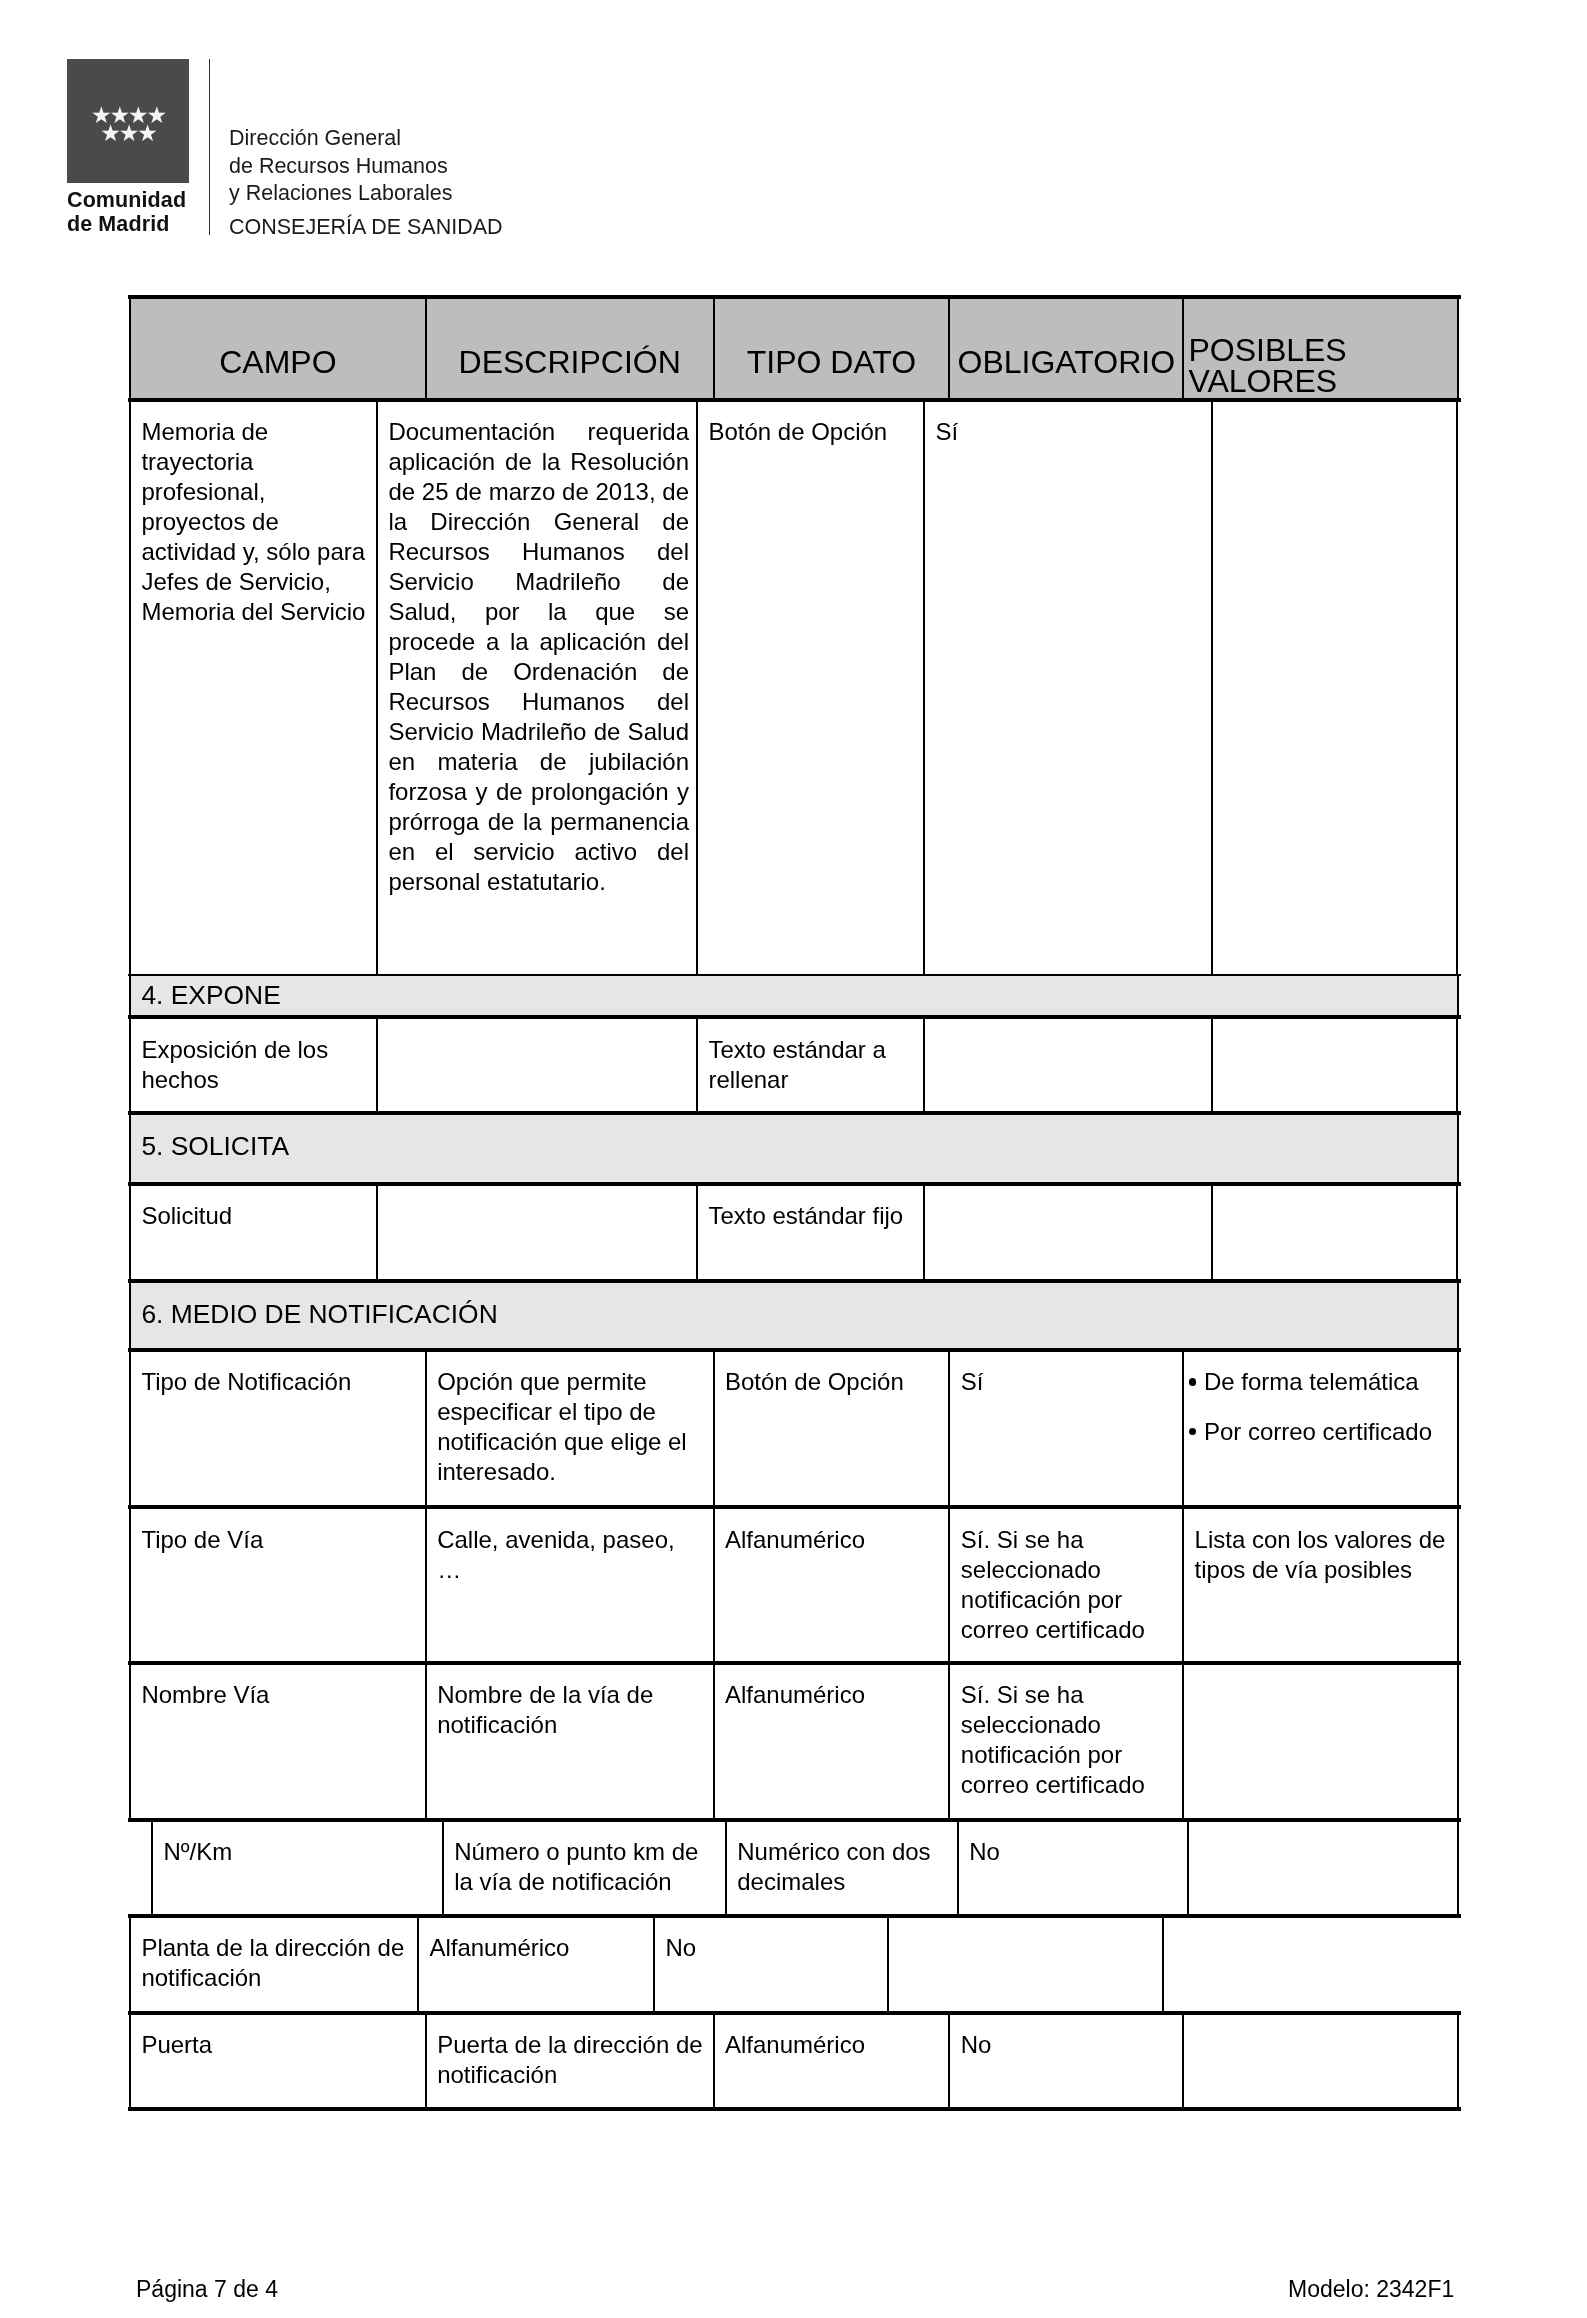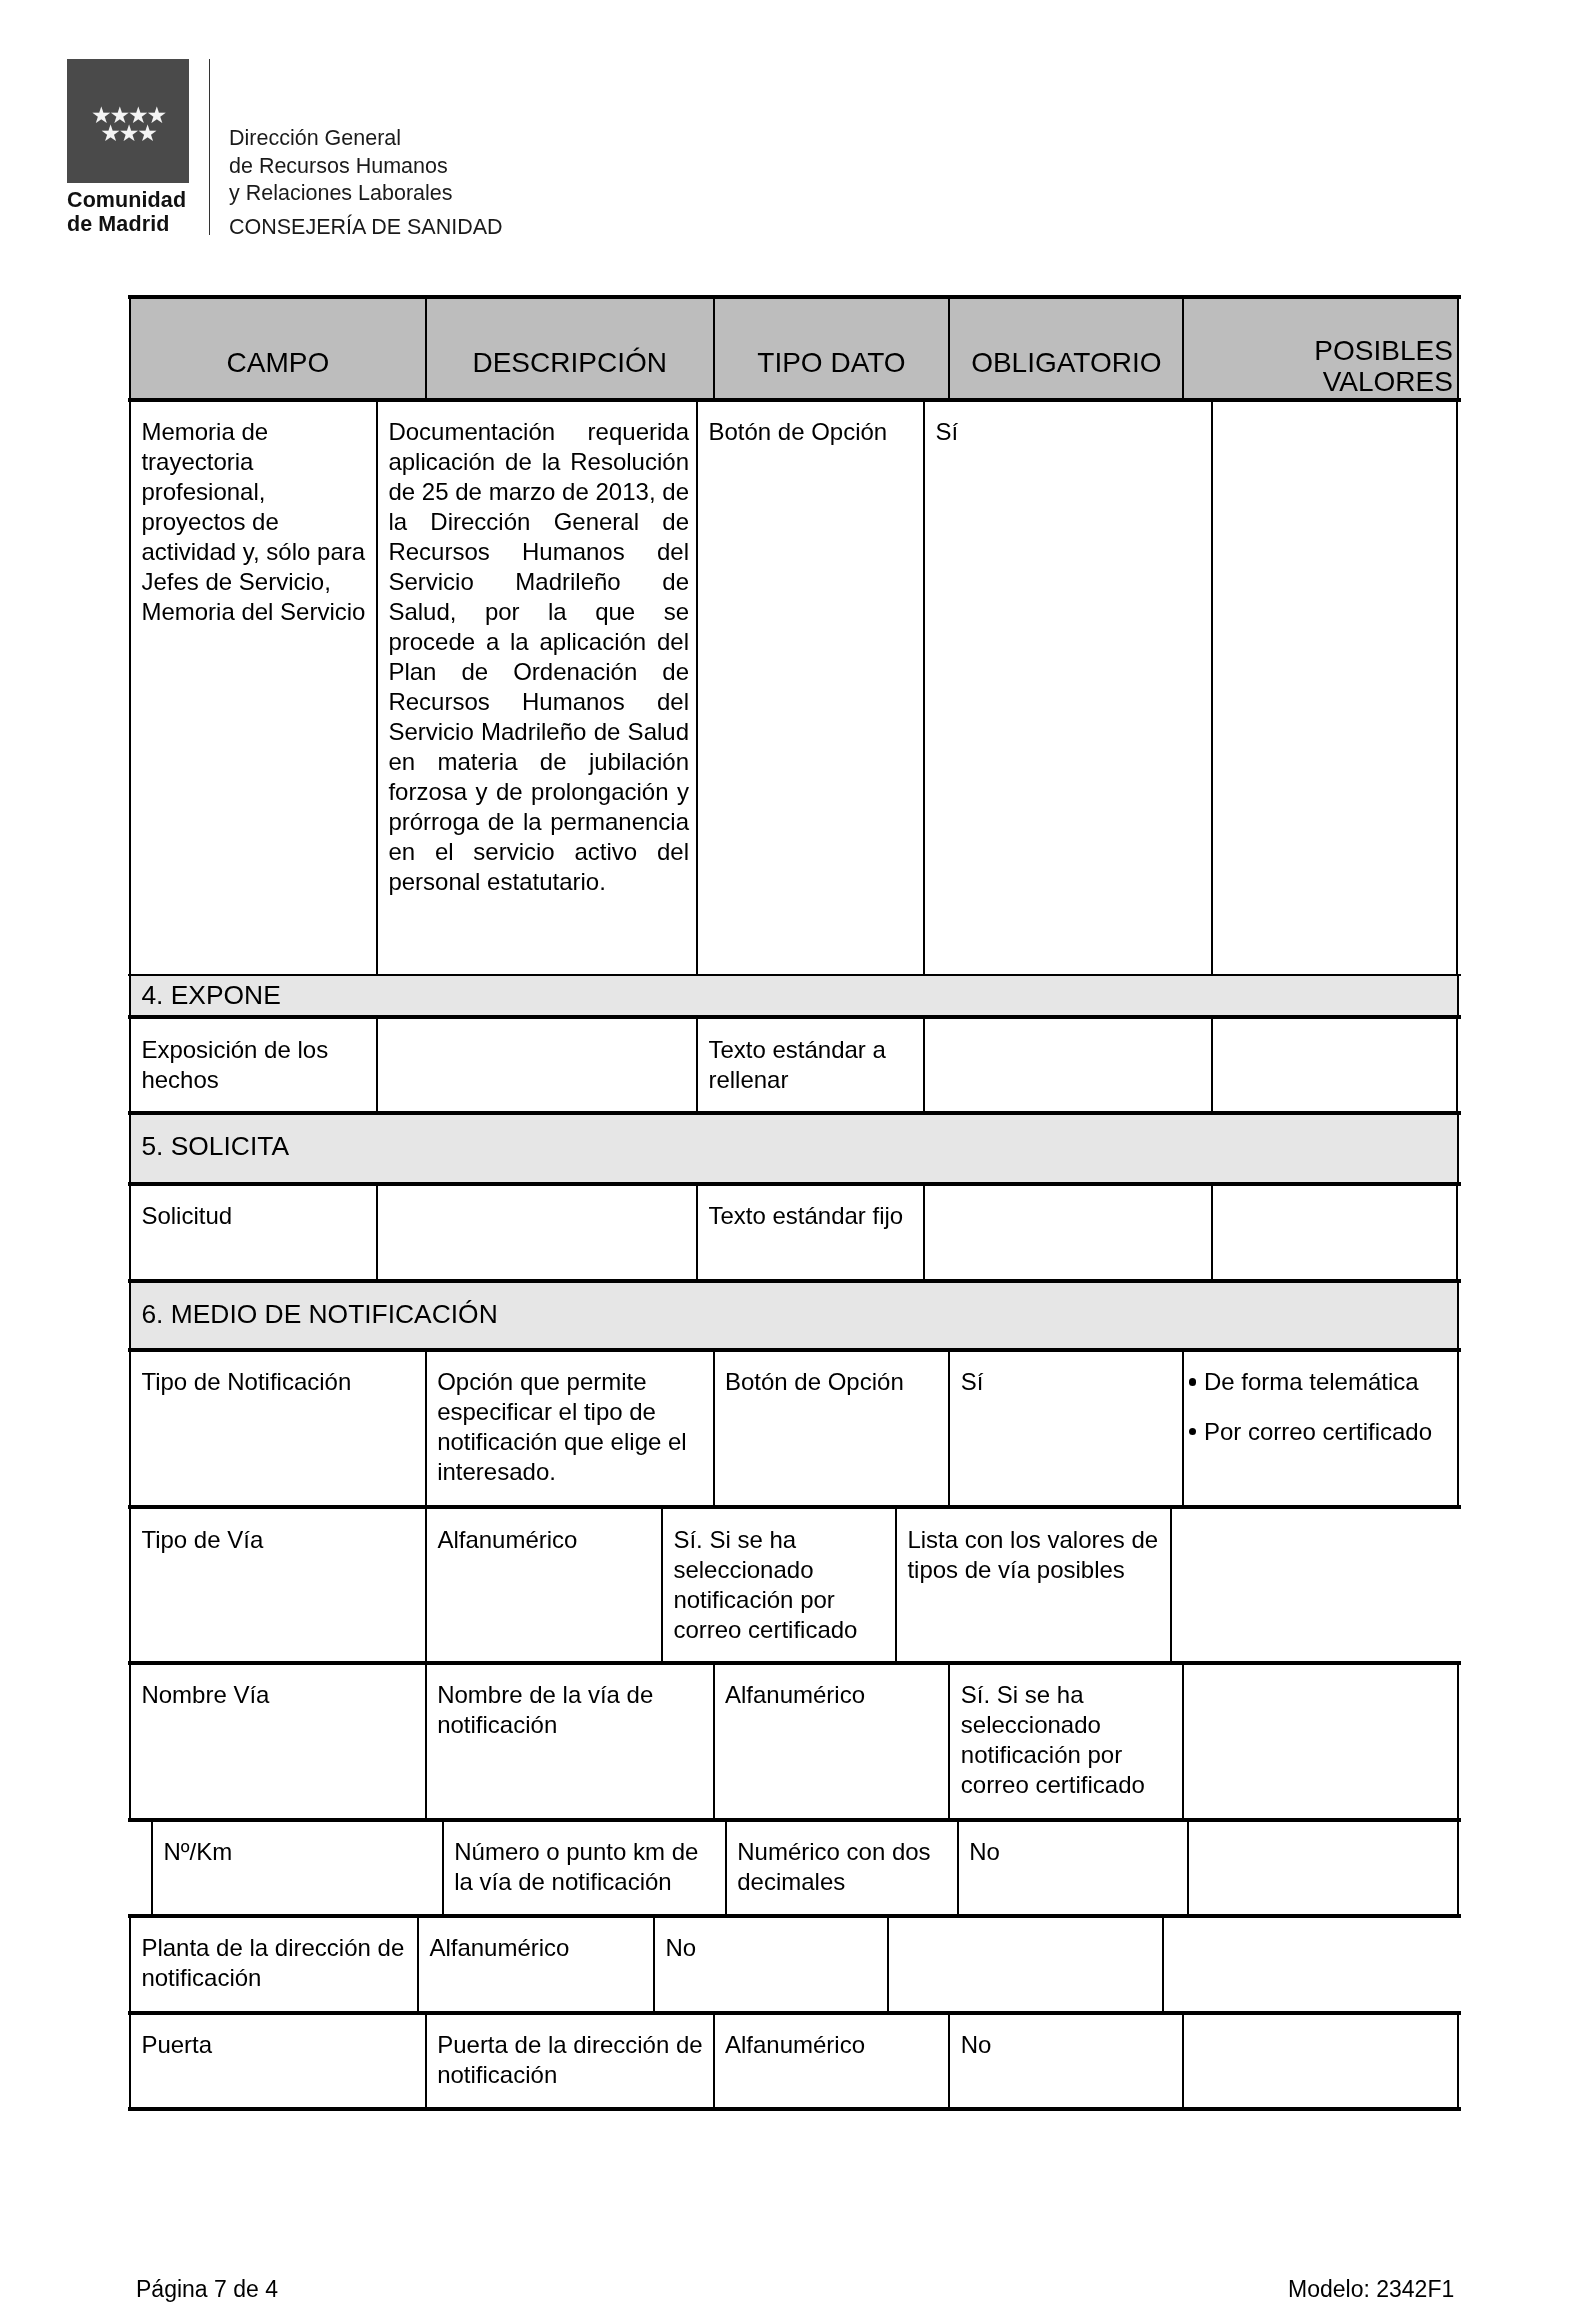--- a/index.html
+++ b/index.html
@@ -23,22 +23,22 @@
   .trow { position: absolute; left: 129px; width: 1330px; display: flex; box-sizing: border-box; }
   .cell {
     box-sizing: border-box; height: 100%; padding: 17.4px 8.3px 0 10.4px;
     font-size: 24px; line-height: 30px; border-left: 2.1px solid #000; overflow: hidden;
   }
   .cell:last-child { border-right: 2.1px solid #000; }
   .hline { position: absolute; left: 128px; width: 1333px; height: 3.5px; background: #000; }
 
   .hdr { background: #bdbdbd; }
   .hdr .cell {
-    display: flex; align-items: center; justify-content: center; text-align: right;
-    font-size: 28px; line-height: 31px; padding: 28px 4.2px 0 4.2px;
+    display: flex; align-items: center; justify-content: center; text-align: left;
+    font-size: 32px; line-height: 31px; padding: 28px 4.2px 0 4.2px;
   }
   .section { background: #e6e6e6; border-left: 2.1px solid #000; border-right: 2.1px solid #000; }
   .section .label { position: absolute; left: 10.4px; font-size: 26.4px; line-height: 31px; }
 
   .justify { text-align: justify; text-align-last: left; padding-right: 7px; }
   .bullets { margin: 0; padding: 0; list-style: none; }
   .bullets li { position: relative; padding-left: 16.7px; margin-bottom: 19.5px; }
   .bullets li .dot { position: absolute; left: 1.4px; top: 11px; width: 7.6px; height: 7.6px; border-radius: 50%; background: #000; }
 
   .footer { font-size: 23px; line-height: 22px; top: 2278px; white-space: nowrap; }
@@ -110,20 +110,21 @@
   <div class="cell" style="width:277px; padding-left:3px;">
     <ul class="bullets">
       <li><span class="dot"></span><span>De forma telemática</span></li>
       <li><span class="dot"></span><span>Por correo certificado</span></li>
     </ul>
   </div>
 </div>
 
 <div class="trow" style="top:1508px; height:156px;">
   <div class="cell" style="width:296px">Tipo de Vía</div>
+  <div class="cell" style="width:288px">Calle, avenida, paseo, …</div>
   <div class="cell" style="width:236px">Alfanumérico</div>
   <div class="cell" style="width:234px">Sí. Si se ha seleccionado notificación por correo certificado</div>
   <div class="cell" style="width:277px">Lista con los valores de tipos de vía posibles</div>
 </div>
 
 <div class="trow" style="top:1663px; height:156px;">
   <div class="cell" style="width:296px">Nombre Vía</div>
   <div class="cell" style="width:288px">Nombre de la vía de notificación</div>
   <div class="cell" style="width:236px">Alfanumérico</div>
   <div class="cell" style="width:234px">Sí. Si se ha seleccionado notificación por correo certificado</div>

